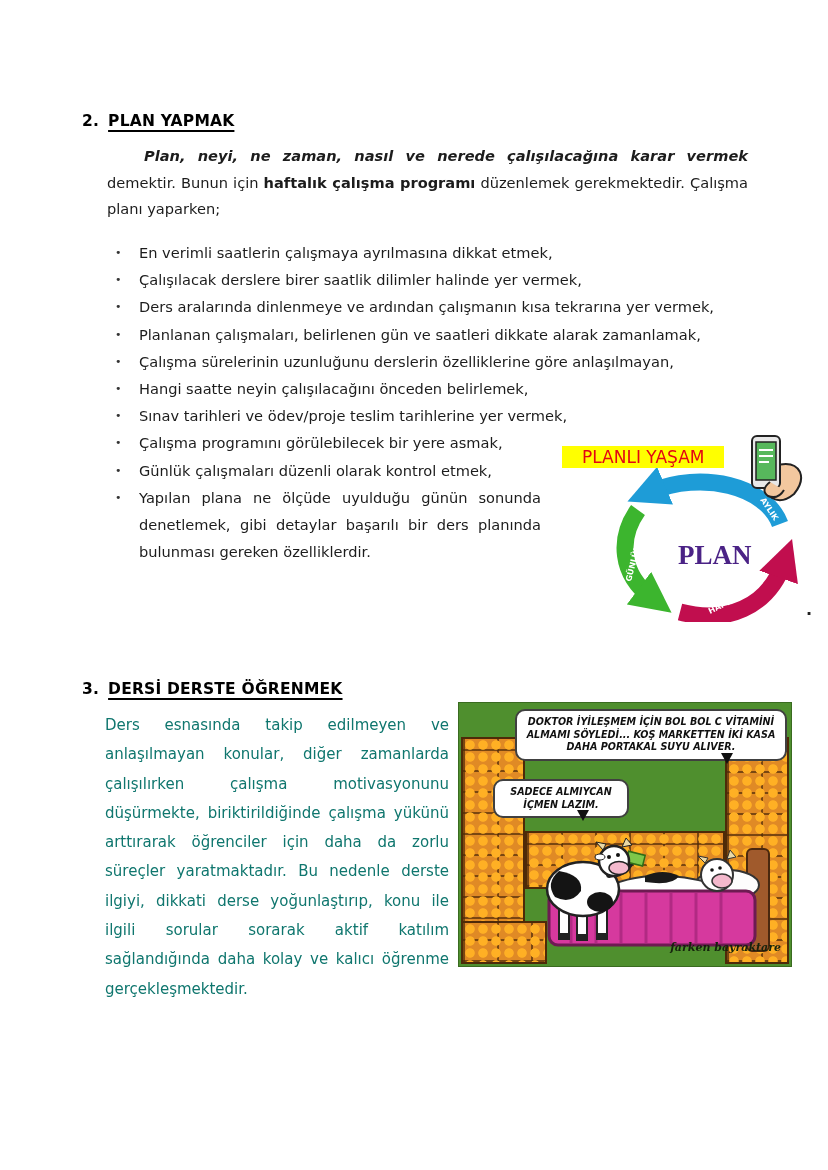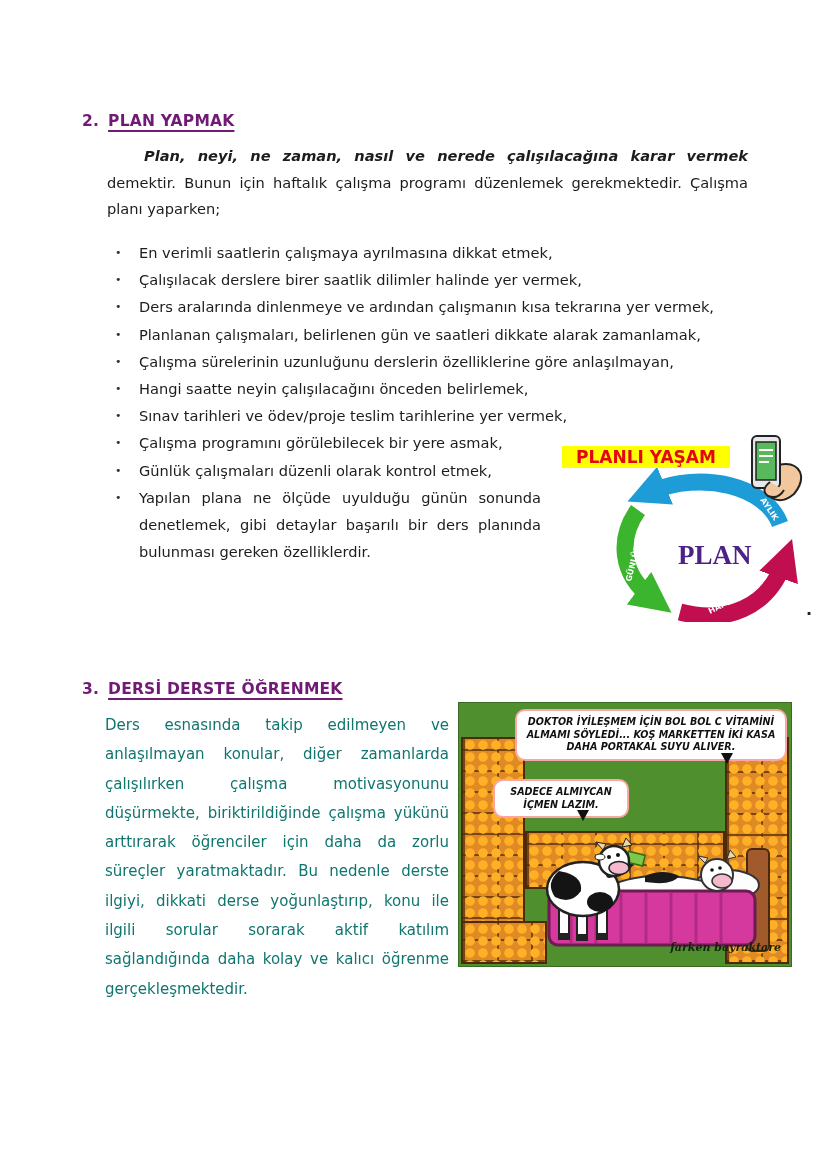--- a/index.html
+++ b/index.html
@@ -1,39 +1,39 @@
 <!DOCTYPE html>
 <html><head>
 <meta charset="utf-8">
 <style>
   html,body{margin:0;padding:0;background:#ffffff;}
   .page{position:relative;width:828px;height:1170px;background:#fff;overflow:hidden;
         font-family:"DejaVu Sans","Liberation Sans",sans-serif;color:#1f1f1f;}
 
   
-  .sec-head{position:absolute;font-size:15.5px;font-weight:bold;color:#701a75;letter-spacing:.2px;}
+  .sec-head{position:absolute;font-size:15.5px;font-weight:bold;color:#000000;letter-spacing:.2px;}
   .sec-head .num{margin-right:9px;}
   .sec-head .ttl{text-decoration:underline;text-decoration-thickness:1.5px;text-underline-offset:3.5px;}
 
   
   .intro{position:absolute;left:107px;top:143px;width:641px;margin:0;
          font-size:14.6px;line-height:26.5px;text-align:justify;color:#1c1c1c;}
   .bi{font-weight:bold;font-style:italic;margin-left:37px;}
-  .b{font-weight:normal;}
+  .b{font-weight:bold;}
 
   
   .bullets{position:absolute;left:112px;top:239px;width:650px;margin:0;padding:0;list-style:none;
            font-size:14.6px;color:#1c1c1c;}
   .bullets li{position:relative;padding-left:27px;line-height:27.2px;}
   .bullets li .dot{position:absolute;left:3px;top:0;font-size:11px;line-height:27.2px;color:#333;}
   .bullets li:last-child{max-width:402px;text-align:justify;}
 
   
   .banner{position:absolute;left:562px;top:446px;background:#ffff00;color:#e30613;
-          font-weight:bold;font-size:17px;padding:1px 14px;z-index:6;white-space:nowrap;}
+          font-weight:normal;font-size:17px;padding:1px 20px;z-index:6;white-space:nowrap;}
 
   
   .diagram{position:absolute;left:598px;top:462px;width:200px;height:160px;z-index:4;}
   .phone{position:absolute;left:740px;top:430px;width:64px;height:76px;z-index:5;}
   .stray{position:absolute;left:806px;top:600px;font-size:16px;font-weight:bold;color:#222;}
 
   
   .sec3p{position:absolute;left:105px;top:711px;width:344px;margin:0;
          font-size:15px;line-height:29.3px;text-align:justify;color:#0f766e;}
 
@@ -44,21 +44,21 @@
     background-image:
       radial-gradient(circle at 7px 6px,#ffb024 4.3px,rgba(0,0,0,0) 5.2px),
       repeating-linear-gradient(0deg,rgba(78,42,8,.7) 0 2px,rgba(0,0,0,0) 2px 21px),
       repeating-linear-gradient(90deg,rgba(78,42,8,.7) 0 2px,rgba(0,0,0,0) 2px 34px);
     background-size:13px 12px,auto,auto;z-index:1;box-sizing:border-box;}
   .crates.cl{left:2px;top:34px;width:64px;height:226px;}
   .crates.cr{left:266px;top:34px;width:64px;height:227px;}
   .crates.cb{left:66px;top:128px;width:200px;height:58px;}
   .crates.cf{left:2px;top:218px;width:86px;height:43px;z-index:3;}
   .cartoon-art{position:absolute;left:0;top:0;z-index:2;}
-  .bubble{position:absolute;background:#fff;border:2px solid #fca5a5;border-radius:10px;
+  .bubble{position:absolute;background:#fff;border:2px solid #404040;border-radius:10px;
           padding:5px 8px;font-size:9.6px;font-weight:bold;font-style:italic;text-align:center;
           line-height:1.32;z-index:5;color:#111;}
   .bubble:after{content:"";position:absolute;bottom:-11px;width:0;height:0;
                 border:6px solid transparent;border-top:11px solid #111;}
   .bubble1{left:56px;top:6px;width:252px;}
   .bubble1:after{left:76%;}
   .bubble2{left:34px;top:76px;width:116px;text-align:center;}
   .bubble2:after{left:62%;}
   .signature{position:absolute;right:10px;top:238px;z-index:5;font-family:"DejaVu Serif",serif;
              font-style:italic;font-size:11px;color:#15230d;font-weight:bold;}

